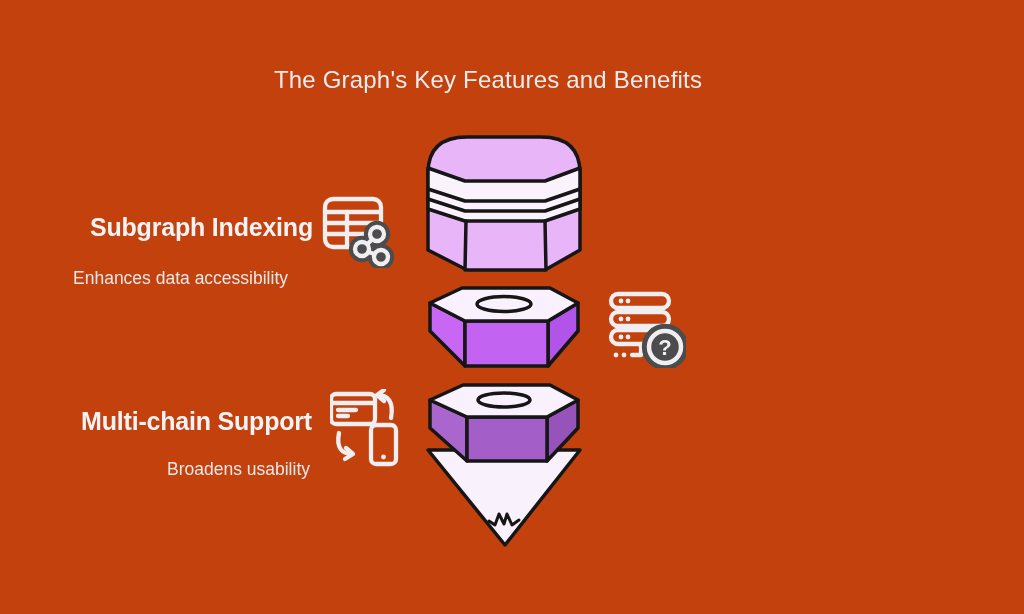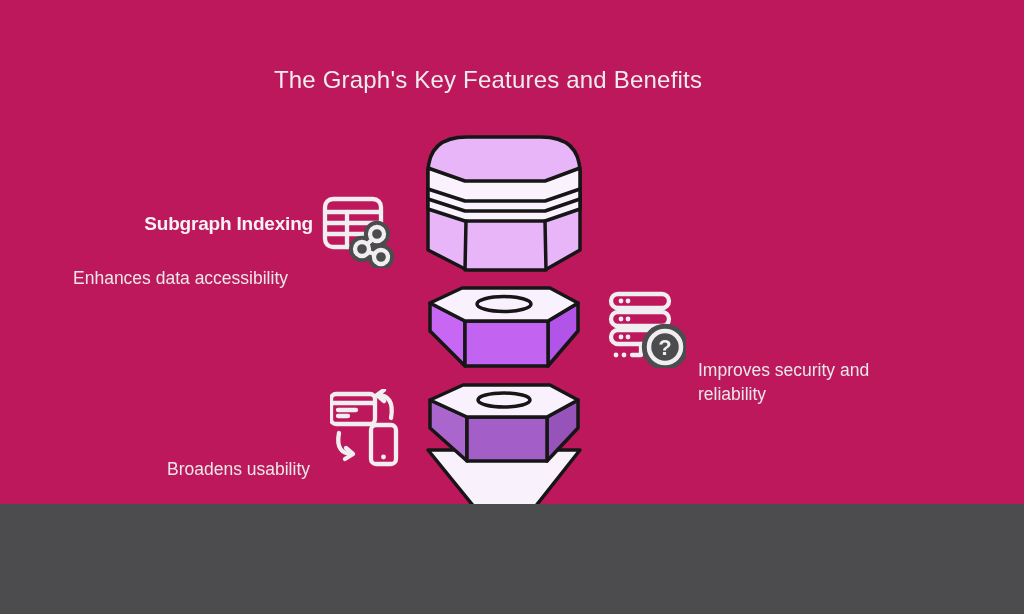--- a/index.html
+++ b/index.html
@@ -1,25 +1,25 @@
 <!DOCTYPE html>
 <html><head>
 <meta charset="utf-8">
 <style>
   html,body{margin:0;padding:0;}
   body{background:#4c4c4e;font-family:"Liberation Sans",sans-serif;}
-  .stage{position:relative;width:1024px;height:504px;background:#be185d;overflow:hidden;}
+  .stage{position:relative;width:1024px;height:614px;background:#c2410c;overflow:hidden;}
 
   .title{
     position:absolute;left:0;top:66px;width:976px;margin:0;
     text-align:center;font-size:24px;font-weight:400;color:#efecee;
     letter-spacing:.2px;
   }
 
-  .f-label{position:absolute;font-size:19px;font-weight:700;color:#f4f2f4;white-space:nowrap;letter-spacing:-.2px;}
+  .f-label{position:absolute;font-size:25px;font-weight:700;color:#f4f2f4;white-space:nowrap;letter-spacing:-.2px;}
   .f-desc{position:absolute;font-size:17.5px;font-weight:400;color:#eae7e9;line-height:24px;}
 
   .f1-label{top:213px;right:711px;}
   .f1-desc{top:266px;right:736px;white-space:nowrap;}
   .f2-label{top:309px;left:698px;}
   .f2-desc{top:358px;left:698px;width:205px;}
   .f3-label{top:407px;right:712px;}
   .f3-desc{top:457px;right:714px;white-space:nowrap;margin-left:40px;}
 
   .icon{position:absolute;}
@@ -78,22 +78,22 @@
       <circle class="dotfill" cx="13" cy="47" r="2.4"></circle>
         <circle class="dotfill" cx="20" cy="47" r="2.4"></circle>
       <path d="M33,54 L33,65 L24,65"></path>
       <circle class="dotfill" cx="16" cy="65" r="2.4"></circle>
         <circle class="dotfill" cx="8" cy="65" r="2.4"></circle>
       <circle class="halo" cx="57" cy="57" r="21"></circle>
       <circle class="nodefill" cx="57" cy="57" r="16" stroke-width="4.5"></circle>
       <text class="qmark" x="57" y="65">?</text>
     </g>
   </svg>
-  <div class="f-desc f2-desc">Improves security and reliability</div>
 
+  <div class="f-label f3-label">Multi-chain Support</div>
   <div class="f-desc f3-desc">Broadens usability</div>
   <svg class="icon i3" width="70" height="78" viewBox="0 0 70 78">
     <g class="icn" stroke-width="4" stroke="#f0eef0">
 
       <rect x="1" y="5" width="44" height="30" rx="5"></rect>
       <path d="M1,14 H45"></path>
       <path d="M8,21 H26"></path>
       <path d="M8,27 H18"></path>
 
       <rect x="41" y="36" width="25" height="39" rx="5"></rect>

